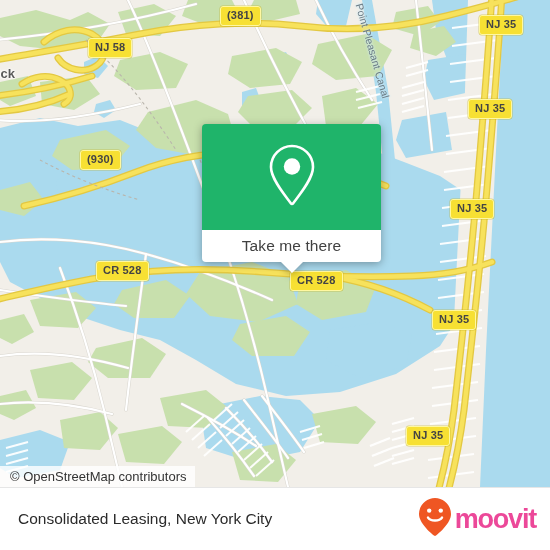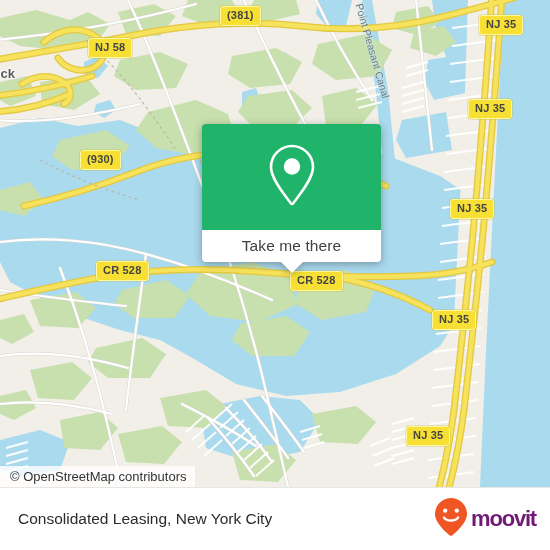--- a/index.html
+++ b/index.html
@@ -117,23 +117,23 @@
     color:#2b2b2b;
     white-space:nowrap;
   }
   #brand{
     position:absolute;
     right:14px; top:50%;
     transform:translateY(-50%);
     display:flex; align-items:center; gap:3px;
   }
   #brand-word{
-    font-size:22px;
+    font-size:27px;
     font-weight:bold;
-    color:#701a75;
+    color:#ec4899;
     letter-spacing:-1.2px;
     line-height:1;
   }
 </style>
 </head>
 <body>
 
 <div id="map-area">
 
   <svg id="map-svg" width="550" height="487" viewBox="0 0 550 487">

